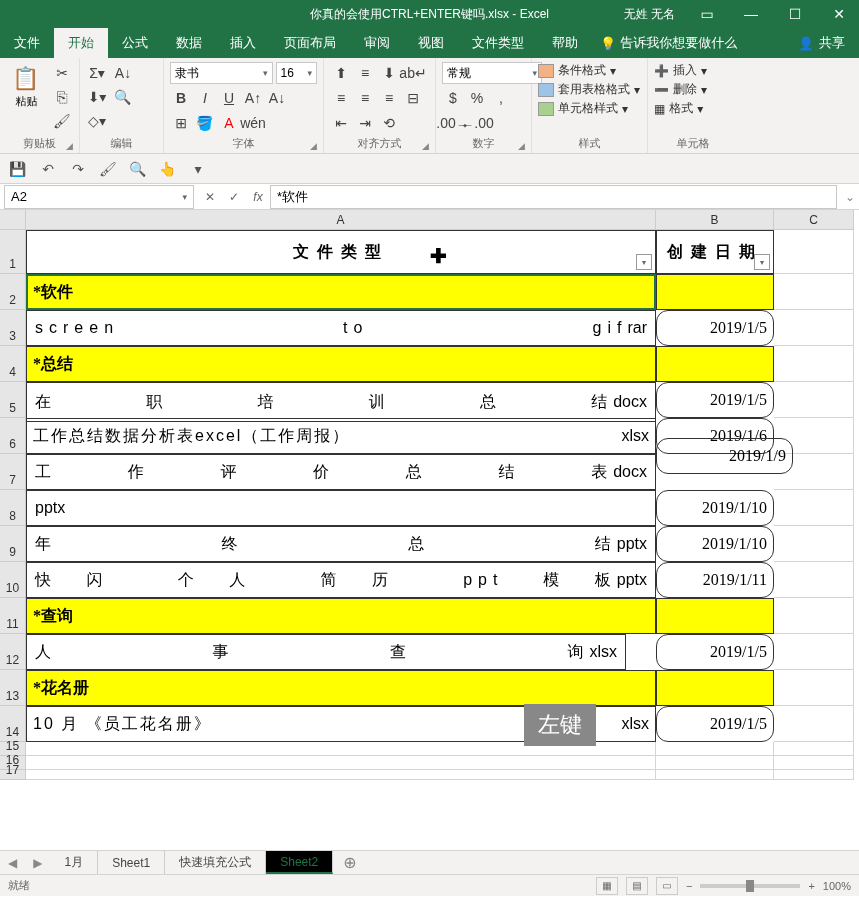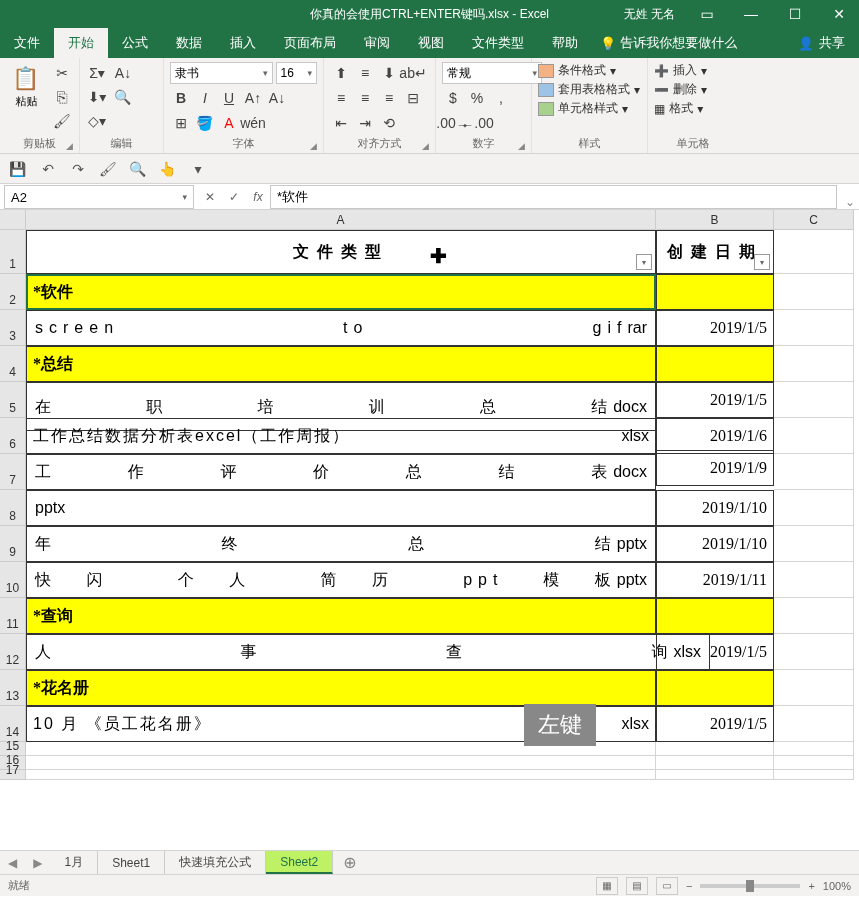--- a/index.html
+++ b/index.html
@@ -25,48 +25,48 @@
 .paste-big { width: 42px; display: flex; flex-direction: column; align-items: center; justify-content: flex-start; gap: 2px; padding-top: 4px; }
 .paste-big .ico { font-size: 22px; }
 .combo { height: 22px; background: #fff; border: 1px solid #c8c8c8; display: flex; align-items: center; padding: 0 4px; font-size: 12px; }
 .combo .dd { margin-left: auto; font-size: 9px; color: #666; }
 .iconrow { display: flex; gap: 2px; }
 .styles-box { display: flex; flex-direction: column; gap: 2px; }
 .styles-box .item { display: flex; align-items: center; gap: 4px; font-size: 12px; color: #333; }
 .styles-box .sw { width: 16px; height: 14px; border: 1px solid #999; }
 .qat { height: 30px; background: #f3f2f1; border-bottom: 1px solid #d4d4d4; display: flex; align-items: center; padding: 0 6px; gap: 6px; }
 .qat .b { width: 24px; height: 24px; display: flex; align-items: center; justify-content: center; color: #555; font-size: 14px; }
-.namebox-row { height: 26px; background: #fff; border-bottom: 1px solid #d4d4d4; display: flex; align-items: flex-end; }
+.namebox-row { height: 26px; background: #fff; border-bottom: 1px solid #d4d4d4; display: flex; align-items: center; }
 .namebox { width: 190px; height: 24px; border: 1px solid #c8c8c8; margin: 0 4px; padding: 0 6px; font-size: 13px; display: flex; align-items: center; }
 .namebox .dd { margin-left: auto; font-size: 9px; color: #666; }
 .fx-btn { width: 24px; height: 24px; display: flex; align-items: center; justify-content: center; color: #666; }
 .formula-input { flex: 1; height: 24px; border: 1px solid #c8c8c8; padding: 0 6px; font-size: 13px; display: flex; align-items: center; margin-right: 4px; }
 .fx-expand { width: 18px; display: flex; align-items: center; justify-content: center; color: #888; }
 .sheet-area { position: relative; background: #fff; height: 640px; overflow: hidden; }
 .corner { position: absolute; left: 0; top: 0; width: 26px; height: 20px; background: #e6e6e6; border-right: 1px solid #ccc; border-bottom: 1px solid #ccc; }
 .colheads { position: absolute; left: 26px; top: 0; height: 20px; display: flex; }
 .colheads .ch { background: #e6e6e6; border-right: 1px solid #ccc; border-bottom: 1px solid #ccc; text-align: center; font-size: 12px; color: #333; line-height: 20px; }
 .rowheads { position: absolute; left: 0; top: 20px; width: 26px; display: flex; flex-direction: column; }
 .rowheads .rh { background: #e6e6e6; border-right: 1px solid #ccc; border-bottom: 1px solid #ccc; text-align: center; font-size: 12px; color: #333; display: flex; align-items: flex-end; justify-content: center; padding-bottom: 2px; }
 .cells { position: absolute; left: 26px; top: 20px; }
 .cell { position: absolute; border-right: 1px solid #d4d4d4; border-bottom: 1px solid #d4d4d4; font-size: 16px; display: flex; align-items: center; padding: 4px 6px; font-family: "隶书", serif; }
 .cell.header { font-weight: bold; justify-content: center; letter-spacing: 8px; }
 .cell.yellow { background: #ffff00; font-weight: bold; }
 .cell.border { border: 1.5px solid #333; }
-.cell.right { justify-content: flex-end; }
+.cell.right { justify-content: flex-end; border-radius: 12px; }
 .cell.thin { font-size: 12px; border-right: 1px solid #d4d4d4; border-bottom: 1px solid #d4d4d4; }
 .cell.justify { text-align: justify; text-align-last: justify; display: block; line-height: 34px; padding: 0 8px; }
 .filter-btn { position: absolute; width: 16px; height: 16px; border: 1px solid #999; background: #fff; display: flex; align-items: center; justify-content: center; font-size: 8px; color: #666; }
 .sel-outline { position: absolute; border: 2px solid #217346; pointer-events: none; }
 .cursor-plus { position: absolute; font-size: 20px; color: #000; font-weight: bold; pointer-events: none; }
 .watermark { position: absolute; background: #888; color: #fff; font-size: 22px; padding: 6px 14px; pointer-events: none; }
 .tabbar { height: 24px; background: #f3f2f1; border-top: 1px solid #d4d4d4; display: flex; align-items: center; font-size: 12px; }
 .tabbar .nav { padding: 0 8px; color: #888; }
 .tabbar .stab { padding: 0 14px; height: 100%; display: flex; align-items: center; border-right: 1px solid #ccc; color: #444; }
-.tabbar .stab.active { background: #bef264; border-bottom: 2px solid #217346; color: #217346; }
+.tabbar .stab.active { background: #000000; border-bottom: 2px solid #217346; color: #217346; }
 .tabbar .newtab { padding: 0 10px; color: #888; font-size: 16px; }
 .statusbar { height: 22px; background: #f3f2f1; border-top: 1px solid #d4d4d4; display: flex; align-items: center; font-size: 11px; color: #666; padding: 0 8px; }
 .statusbar .right { margin-left: auto; display: flex; align-items: center; gap: 8px; }
 .viewbtn { width: 22px; height: 18px; border: 1px solid #ccc; display: flex; align-items: center; justify-content: center; font-size: 10px; }
 .slider { width: 100px; height: 4px; background: #ccc; position: relative; }
 .slider .thumb { position: absolute; width: 8px; height: 12px; background: #888; top: -4px; left: 46px; }
 </style>
 </head>
 <body>
 
@@ -298,37 +298,37 @@
       <div class="cell thin" style="left: 748px; top: 44px; width: 80px; height: 36px;"></div>
       <div class="cell border justify" style="left: 0px; top: 80px; width: 630px; height: 36px; display: flex; align-items: center; justify-content: space-between; letter-spacing: 6px;">
         <span style="flex: 1 1 0%; text-align: justify; text-align-last: justify;">screen to gif</span>
         <span style="letter-spacing: 0px;">rar</span>
       </div>
       <div class="cell border right" style="left: 630px; top: 80px; width: 118px; height: 36px;">2019/1/5</div>
       <div class="cell thin" style="left: 748px; top: 80px; width: 80px; height: 36px;"></div>
       <div class="cell yellow border" style="left: 0px; top: 116px; width: 630px; height: 36px;">*总结</div>
       <div class="cell yellow border" style="left: 630px; top: 116px; width: 118px; height: 36px;"></div>
       <div class="cell thin" style="left: 748px; top: 116px; width: 80px; height: 36px;"></div>
-      <div class="cell border justify" style="left: 0px; top: 152px; width: 630px; height: 49px; display: flex; align-items: center; justify-content: space-between; letter-spacing: 6px;">
+      <div class="cell border justify" style="left: 0px; top: 152px; width: 630px; height: 40px; display: flex; align-items: center; justify-content: space-between; letter-spacing: 6px;">
         <span style="flex: 1 1 0%; text-align: justify; text-align-last: justify;">在职培训总结</span>
         <span style="letter-spacing: 0px;">docx</span>
       </div>
       <div class="cell border right" style="left: 630px; top: 152px; width: 118px; height: 36px;">2019/1/5</div>
       <div class="cell thin" style="left: 748px; top: 152px; width: 80px; height: 36px;"></div>
       <div class="cell border " style="left: 0px; top: 188px; width: 630px; height: 36px; display: flex; align-items: center; justify-content: space-between; letter-spacing: 0px;">
         <span style="flex: 1 1 0%; text-align: justify; text-align-last: left; letter-spacing: 2px;">工作总结数据分析表excel（工作周报）</span>
         <span style="letter-spacing: 0px;">xlsx</span>
       </div>
       <div class="cell border right" style="left: 630px; top: 188px; width: 118px; height: 36px;">2019/1/6</div>
       <div class="cell thin" style="left: 748px; top: 188px; width: 80px; height: 36px;"></div>
       <div class="cell border justify" style="left: 0px; top: 224px; width: 630px; height: 36px; display: flex; align-items: center; justify-content: space-between; letter-spacing: 6px;">
         <span style="flex: 1 1 0%; text-align: justify; text-align-last: justify;">工作评价总结表</span>
         <span style="letter-spacing: 0px;">docx</span>
       </div>
-      <div class="cell border right" style="left: 630px; top: 220px; width: 118px; height: 36px;">2019/1/9</div>
+      <div class="cell border right" style="left: 630px; top: 208px; width: 137px; height: 36px;">2019/1/9</div>
       <div class="cell thin" style="left: 748px; top: 224px; width: 80px; height: 36px;"></div>
       <div class="cell border justify" style="left: 0px; top: 260px; width: 630px; height: 36px; display: flex; align-items: center; justify-content: space-between; letter-spacing: 6px;">
         <span style="letter-spacing: 0px;">pptx</span>
       </div>
       <div class="cell border right" style="left: 630px; top: 260px; width: 118px; height: 36px;">2019/1/10</div>
       <div class="cell thin" style="left: 748px; top: 260px; width: 80px; height: 36px;"></div>
       <div class="cell border justify" style="left: 0px; top: 296px; width: 630px; height: 36px; display: flex; align-items: center; justify-content: space-between; letter-spacing: 6px;">
         <span style="flex: 1 1 0%; text-align: justify; text-align-last: justify;">年终总结</span>
         <span style="letter-spacing: 0px;">pptx</span>
       </div>
@@ -336,21 +336,21 @@
       <div class="cell thin" style="left: 748px; top: 296px; width: 80px; height: 36px;"></div>
       <div class="cell border justify" style="left: 0px; top: 332px; width: 630px; height: 36px; display: flex; align-items: center; justify-content: space-between; letter-spacing: 6px;">
         <span style="flex: 1 1 0%; text-align: justify; text-align-last: justify;">快闪 个人 简历 ppt 模板</span>
         <span style="letter-spacing: 0px;">pptx</span>
       </div>
       <div class="cell border right" style="left: 630px; top: 332px; width: 118px; height: 36px;">2019/1/11</div>
       <div class="cell thin" style="left: 748px; top: 332px; width: 80px; height: 36px;"></div>
       <div class="cell yellow border" style="left: 0px; top: 368px; width: 630px; height: 36px;">*查询</div>
       <div class="cell yellow border" style="left: 630px; top: 368px; width: 118px; height: 36px;"></div>
       <div class="cell thin" style="left: 748px; top: 368px; width: 80px; height: 36px;"></div>
-      <div class="cell border justify" style="left: 0px; top: 404px; width: 684px; height: 36px; display: flex; align-items: center; justify-content: space-between; letter-spacing: 6px;">
+      <div class="cell border justify" style="left: 0px; top: 404px; width: 600px; height: 36px; display: flex; align-items: center; justify-content: space-between; letter-spacing: 6px;">
         <span style="flex: 1 1 0%; text-align: justify; text-align-last: justify;">人事查询</span>
         <span style="letter-spacing: 0px;">xlsx</span>
       </div>
       <div class="cell border right" style="left: 630px; top: 404px; width: 118px; height: 36px;">2019/1/5</div>
       <div class="cell thin" style="left: 748px; top: 404px; width: 80px; height: 36px;"></div>
       <div class="cell yellow border" style="left: 0px; top: 440px; width: 630px; height: 36px;">*花名册</div>
       <div class="cell yellow border" style="left: 630px; top: 440px; width: 118px; height: 36px;"></div>
       <div class="cell thin" style="left: 748px; top: 440px; width: 80px; height: 36px;"></div>
       <div class="cell border " style="left: 0px; top: 476px; width: 630px; height: 36px; display: flex; align-items: center; justify-content: space-between; letter-spacing: 0px;">
         <span style="flex: 1 1 0%; text-align: justify; text-align-last: left; letter-spacing: 2px;">10 月 《员工花名册》</span>

